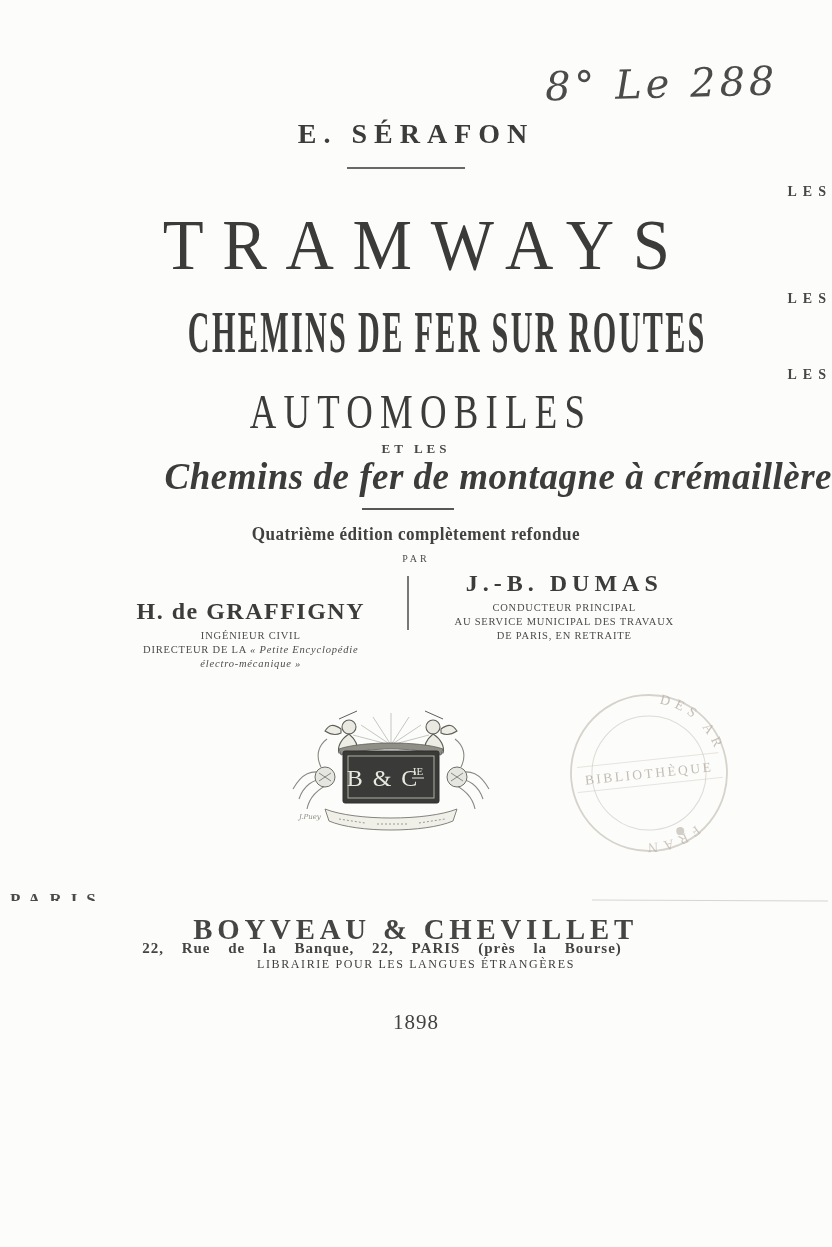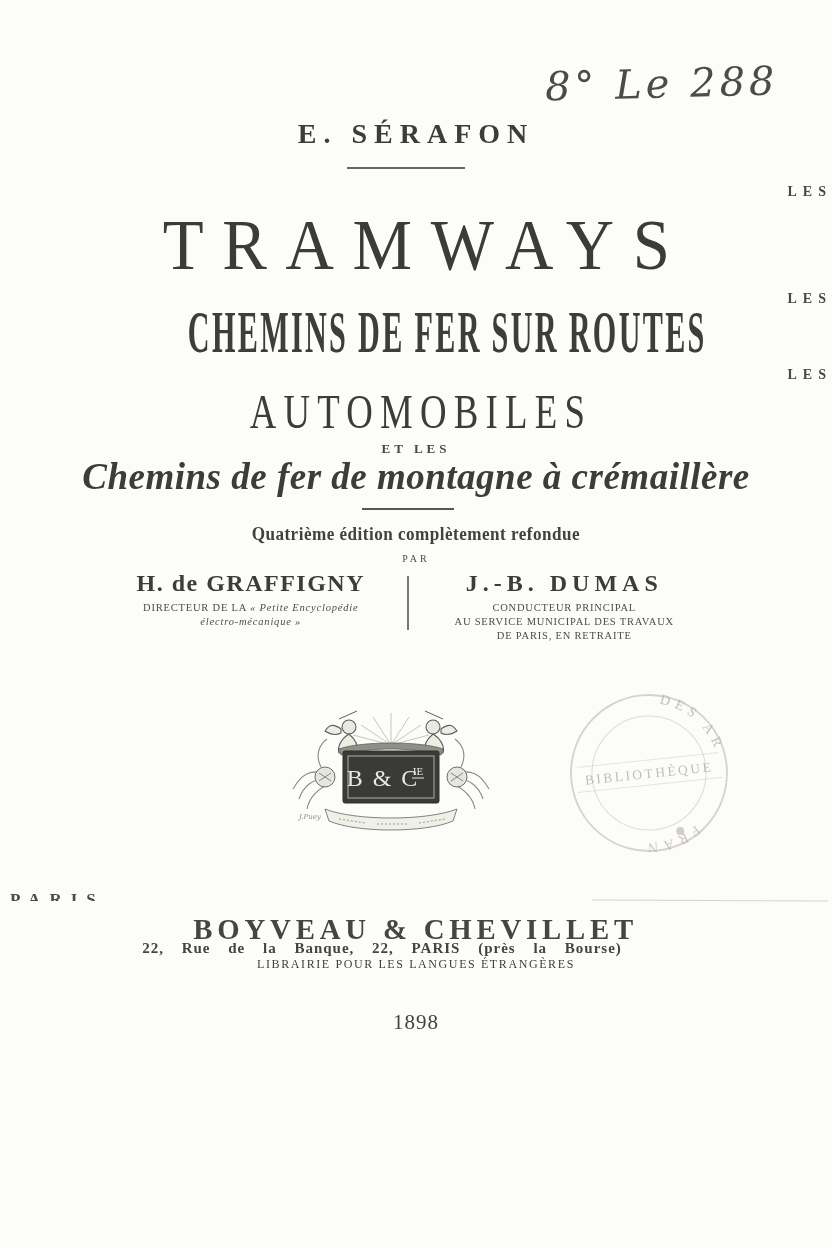--- a/index.html
+++ b/index.html
@@ -37,37 +37,37 @@
   .main-title .stretch{display:inline-block;transform:scaleX(.93);letter-spacing:20px;margin-right:-20px;}
   .les2{top:291px;}
   .sub1{top:300px;font-size:52px;line-height:66px;font-weight:600;color:#3d3d3b;}
   .sub1 .cond{display:inline-block;transform:scale(.58,1.14);letter-spacing:4px;white-space:nowrap;}
   .les3{top:367px;}
   .sub2{top:384px;font-size:46px;line-height:56px;font-weight:500;color:#3c3c3a;}
   .sub2 .cond2{display:inline-block;transform:scale(.8,1.04);letter-spacing:9px;margin-right:-9px;}
   .etles{top:441px;font-size:13px;letter-spacing:4px;color:#474745;font-weight:600;}
   .sub3{
     top:452px;font-size:37px;line-height:50px;
-    font-style:italic;font-weight:bold;color:#3c3c3a;letter-spacing:0.5px;
+    font-style:italic;font-weight:bold;color:#3c3c3a;letter-spacing:0.5px;text-align:right;
   }
   .rule2{
     position:absolute;top:508px;left:362px;width:92px;height:0;
     border-top:2.5px solid #454543;opacity:.9;
   }
   .edition{top:524px;font-size:18px;font-weight:bold;color:#414140;}
   .edition .cond3{display:inline-block;transform:scaleX(.95);letter-spacing:0.5px;}
   .par{top:553px;font-size:10px;letter-spacing:3px;color:#4c4c4a;}
 
   .authors{
     position:absolute;top:570px;left:95px;width:625px;
     display:flex;align-items:flex-start;
   }
   .author-col{flex:1 1 50%;text-align:center;}
   .author-name{font-size:24px;font-weight:bold;color:#3c3c3a;margin-bottom:4px;}
-  .name-left{letter-spacing:1.5px;}
+  .name-left{letter-spacing:1.5px;margin-top:28px;}
   .name-right{letter-spacing:5px;}
   .author-line{font-size:10.5px;letter-spacing:0.8px;line-height:14px;color:#4c4c4a;}
   .italic{font-style:italic;}
   .authors-divider{width:2px;background:#565654;height:54px;margin-top:6px;opacity:.8;}
 
   .emblem-box{position:absolute;top:697px;left:291px;width:200px;height:150px;}
   .stamp-box{position:absolute;top:686px;left:562px;width:174px;height:174px;transform:rotate(-6deg);opacity:.8;}
 
   .city-clip{
     position:absolute;top:891px;left:10px;width:100%;height:10px;overflow:hidden;text-align:left;text-decoration:underline;
@@ -109,20 +109,21 @@
   <div class="abs etles">ET LES</div>
   <div class="abs sub3">Chemins de fer de montagne à crémaillère</div>
   <div class="rule2"></div>
 
   <div class="abs par">PAR</div>
   <div class="abs edition"><span class="cond3">Quatrième édition complètement refondue</span></div>
 
   <div class="authors">
     <div class="author-col">
       <div class="author-name name-left">H. de GRAFFIGNY</div>
+      <div class="author-line">INGÉNIEUR CIVIL</div>
       <div class="author-line"><span>DIRECTEUR DE LA </span><span class="italic">« Petite Encyclopédie</span></div>
       <div class="author-line italic">électro-mécanique »</div>
     </div>
     <div class="authors-divider"></div>
     <div class="author-col">
       <div class="author-name name-right">J.-B. DUMAS</div>
       <div class="author-line">CONDUCTEUR PRINCIPAL</div>
       <div class="author-line">AU SERVICE MUNICIPAL DES TRAVAUX</div>
       <div class="author-line">DE PARIS, EN RETRAITE</div>
     </div>

